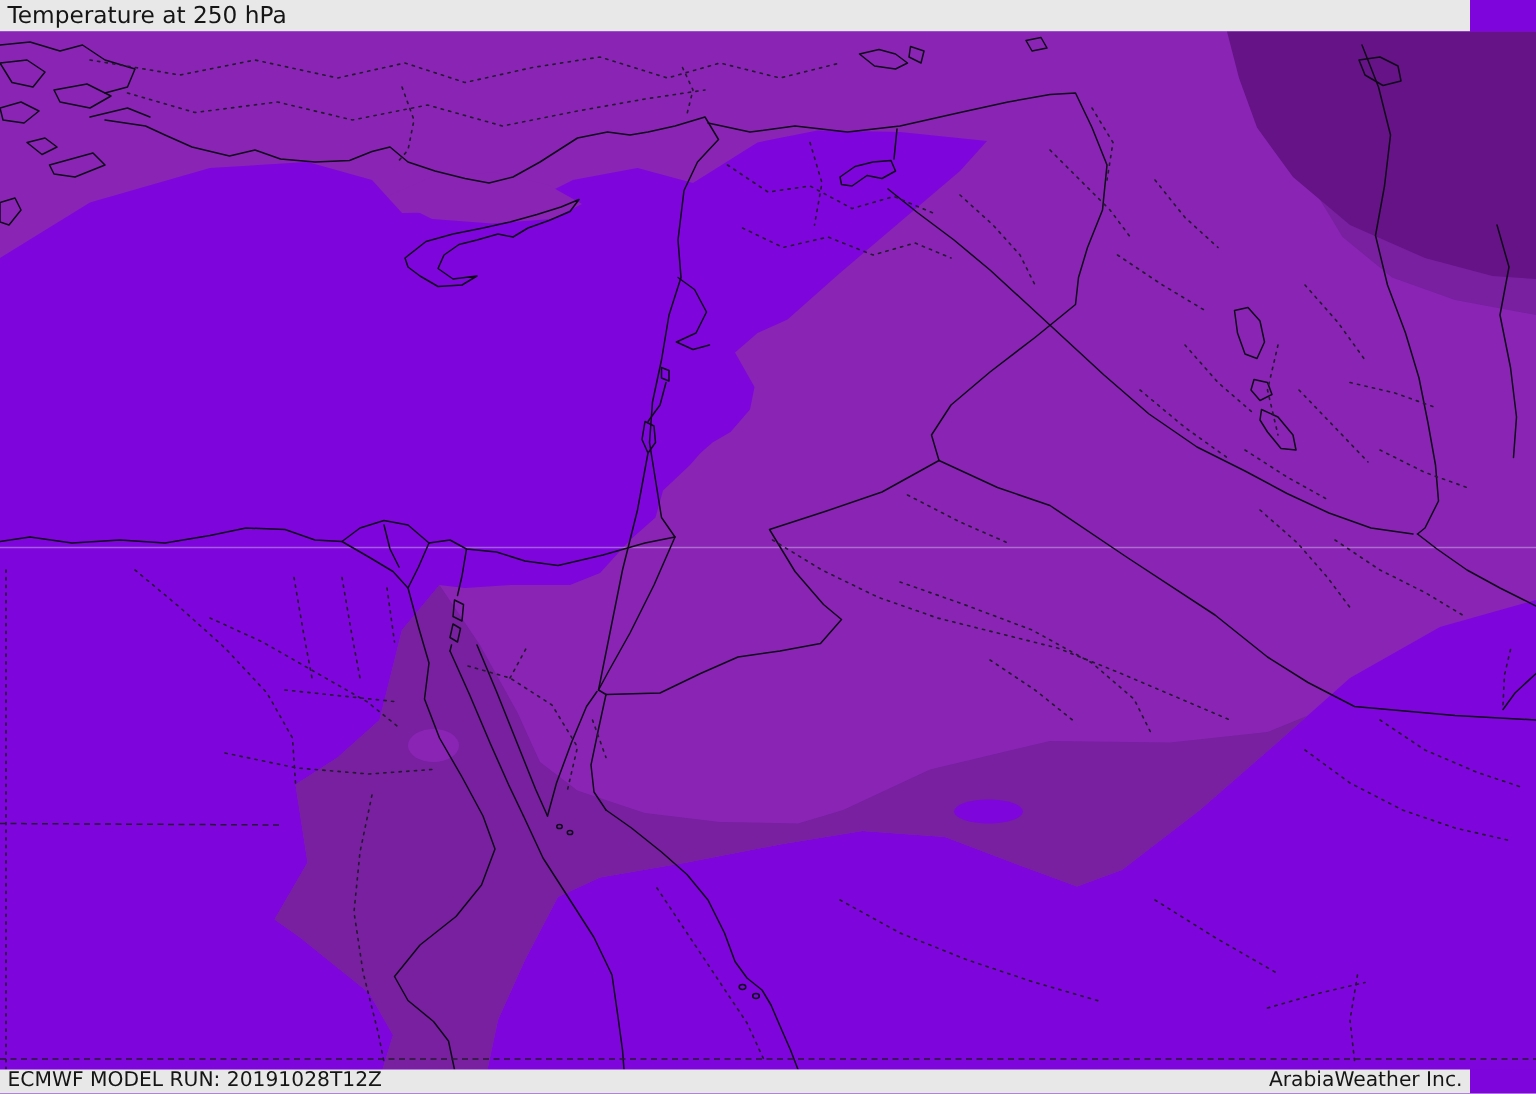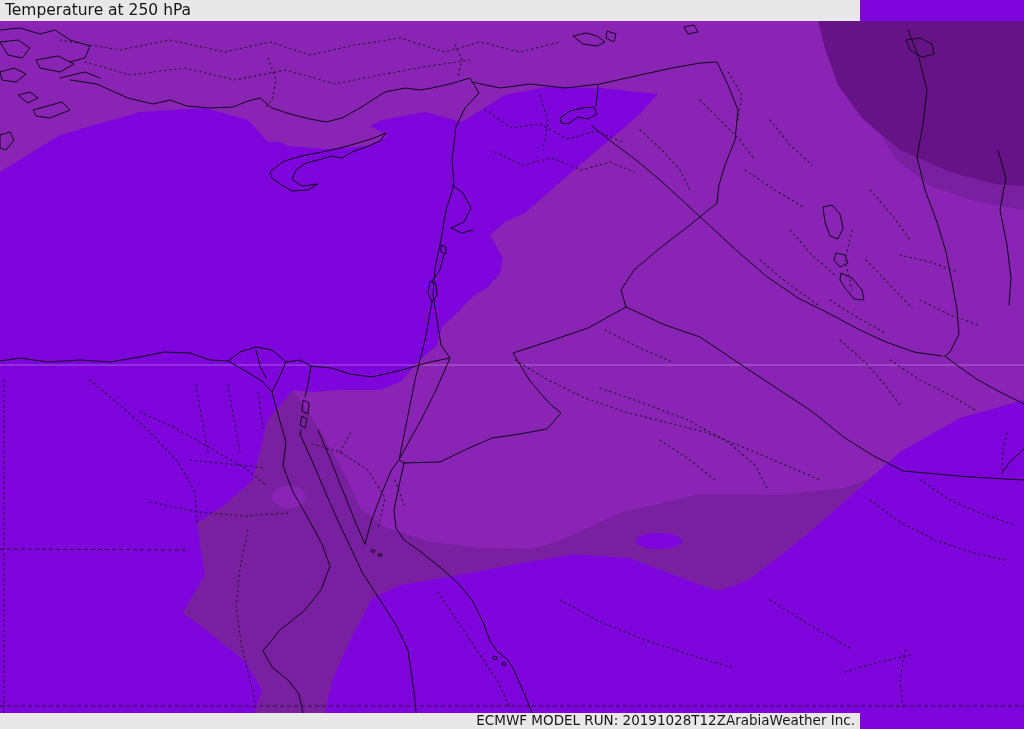--- a/index.html
+++ b/index.html
@@ -2,26 +2,26 @@
 <html style="--c-bright: #7E05DC; --c-medium: #8A24B4; --c-dark: #7820A0; --c-darkest: #651386; --c-line: #0E0A18; --c-dotted: #241B30; --c-grid: #D9C4F2; --c-panel: #E8E8E8; --c-panel_text: #151515;"><head>
 <meta charset="utf-8">
 <style>
   html,body{margin:0;padding:0;background:#cfcfcf;}
   #stage{
     position:relative;width:1024px;height:729px;overflow:hidden;
     font-family:"DejaVu Sans","Liberation Sans",sans-serif;
     background:var(--c-bright,#7E05DC);
   }
   .bar{
-    position:absolute;left:0;width:860px;background:var(--c-panel,#E8E8E8);
+    position:absolute;left:0;width:980px;background:var(--c-panel,#E8E8E8);
     color:var(--c-panel_text,#151515);display:flex;justify-content:space-between;
     align-items:center;box-sizing:border-box;padding:0 5px;
   }
   #topbar{top:0;height:21px;font-size:15.5px;}
-  #botbar{bottom:0;height:16px;font-size:13.5px;justify-content:flex-end;}
+  #botbar{bottom:0;height:16px;font-size:13.5px;}
   #topbar .lbl,#botbar .lbl{white-space:nowrap;line-height:1;}
   #mapwrap{position:absolute;top:21px;left:0;width:1024px;height:692px;}
   svg{display:block;}
   .f-bright{fill:var(--c-bright,#7E05DC);}
   .f-medium{fill:var(--c-medium,#8A24B4);}
   .f-dark{fill:var(--c-dark,#7820A0);}
   .f-darkest{fill:var(--c-darkest,#651386);}
   .ln{stroke:var(--c-line,#0E0A18);stroke-width:1;fill:none;stroke-linejoin:round;stroke-linecap:round;}
   .lk{stroke:var(--c-line,#0E0A18);stroke-width:1;fill:none;stroke-linejoin:round;}
   .dt{stroke:var(--c-dotted,#241B30);stroke-width:1.1;fill:none;stroke-dasharray:1.5 3.6;stroke-linecap:round;}

